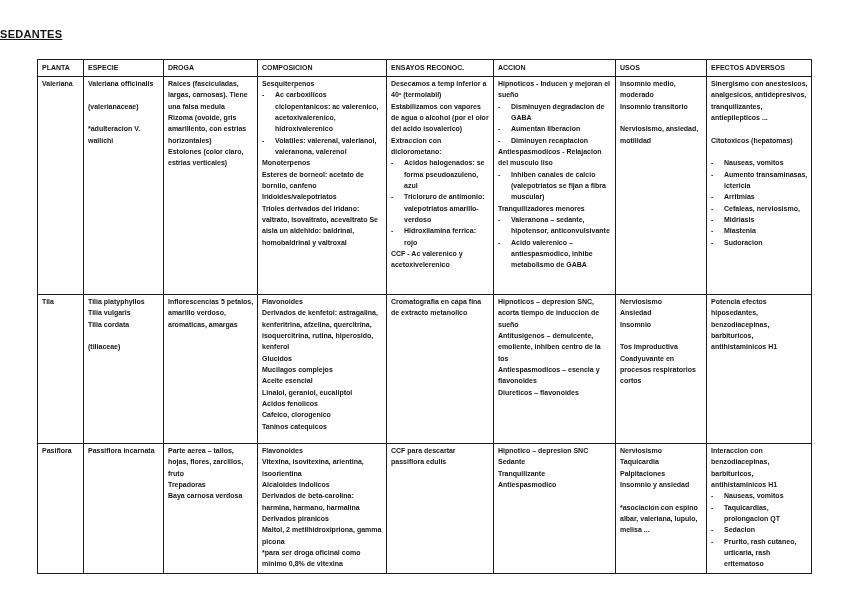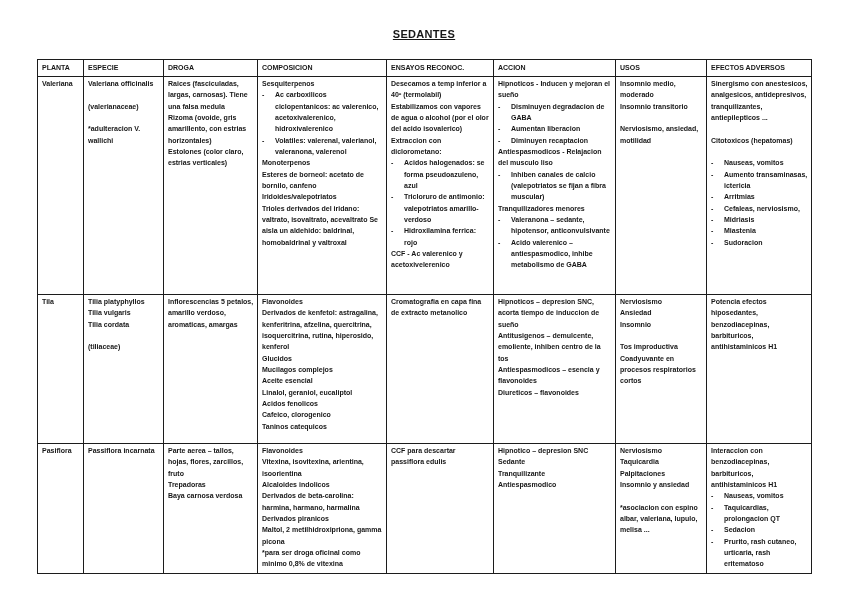--- a/index.html
+++ b/index.html
@@ -7,21 +7,21 @@
     position:relative;
     width:848px;height:599px;
     background:#ffffff;
     font-family:"Liberation Sans", sans-serif;
     color:#161616;
     overflow:hidden;
   }
   .doc-title{
     position:absolute;
     top:28px;left:0;width:100%;
-    text-align:center;
+    text-align:left;
     font-size:11px;
     font-weight:bold;
     text-decoration:underline;
     letter-spacing:.3px;
   }
   table.sed{
     position:absolute;
     left:37px;top:59px;
     width:774px;
     border-collapse:collapse;

